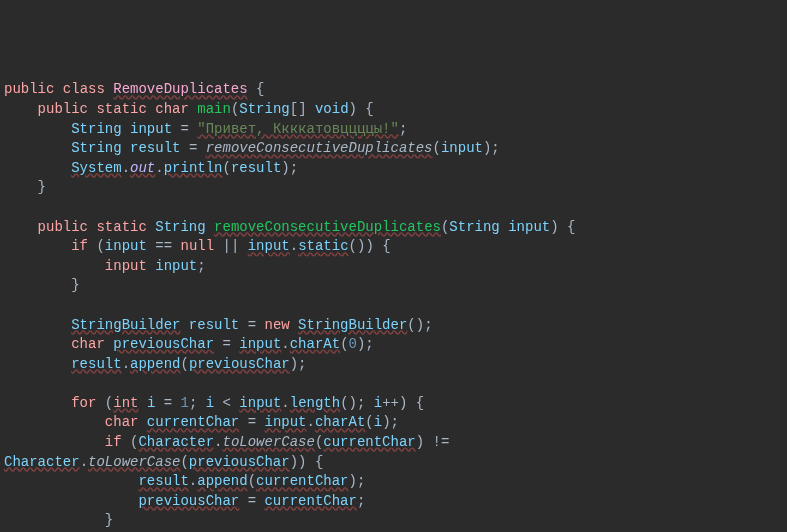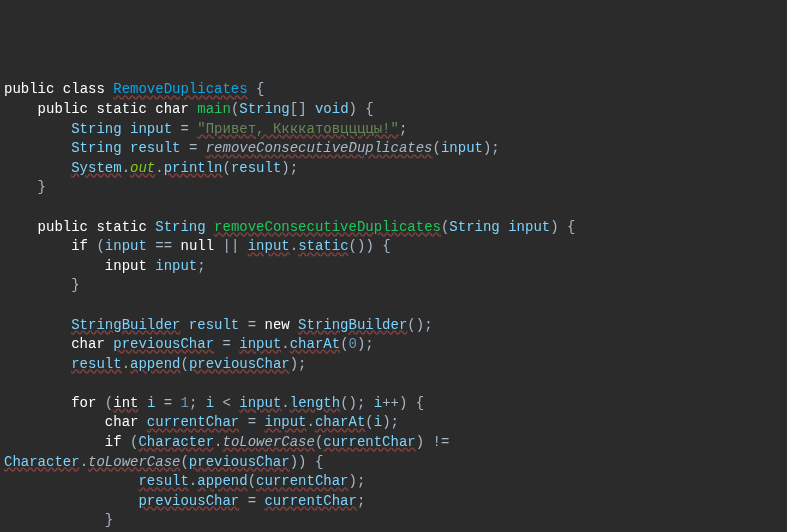--- a/index.html
+++ b/index.html
@@ -11,25 +11,25 @@
     line-height: 1.4;
     color: #a9b7c6;
     width: 787px;
     height: 532px;
     overflow: hidden;
     white-space: pre;
   }
   .code-block {
     padding: 2px 4px;
   }
-  .kw { color: #ffffff; }
-  .class-name { color: #0ea5e9; }
+  .kw { color: #fca5a5; }
+  .class-name { color: #f9a8d4; }
   .method-decl { color: #22c55e; }
   .str { color: #6a8759; }
-  .field { color: #84cc16; font-style: italic; }
+  .field { color: #c4b5fd; font-style: italic; }
   .num { color: #6897bb; }
   .static-call { color: #a9b7c6; font-style: italic; }
   .ident { color: #7dd3fc; }
   .ul { text-decoration: underline; text-decoration-color: #804040; text-decoration-style: wavy; }
 </style>
 </head>
 <body>
 
 
 

